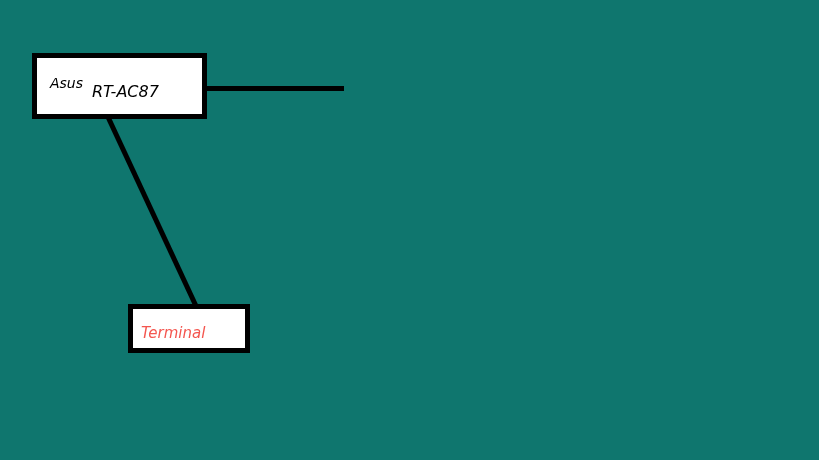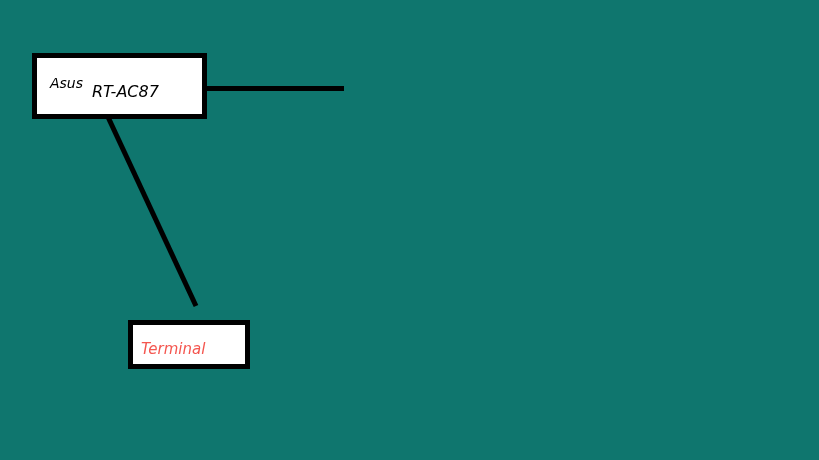--- a/index.html
+++ b/index.html
@@ -67,21 +67,20 @@
     top: 27px;
     font-size: 15px;
     color: #000000;
   }
   
   #node-terminal {
     left: 128px;
     top: 304px;
     width: 122px;
     height: 49px;
-    margin-top: 16px;
   }
   #terminal-label {
     left: 8px;
     top: 17px;
     font-size: 15px;
   }
 </style>
 </head>
 <body>
 

